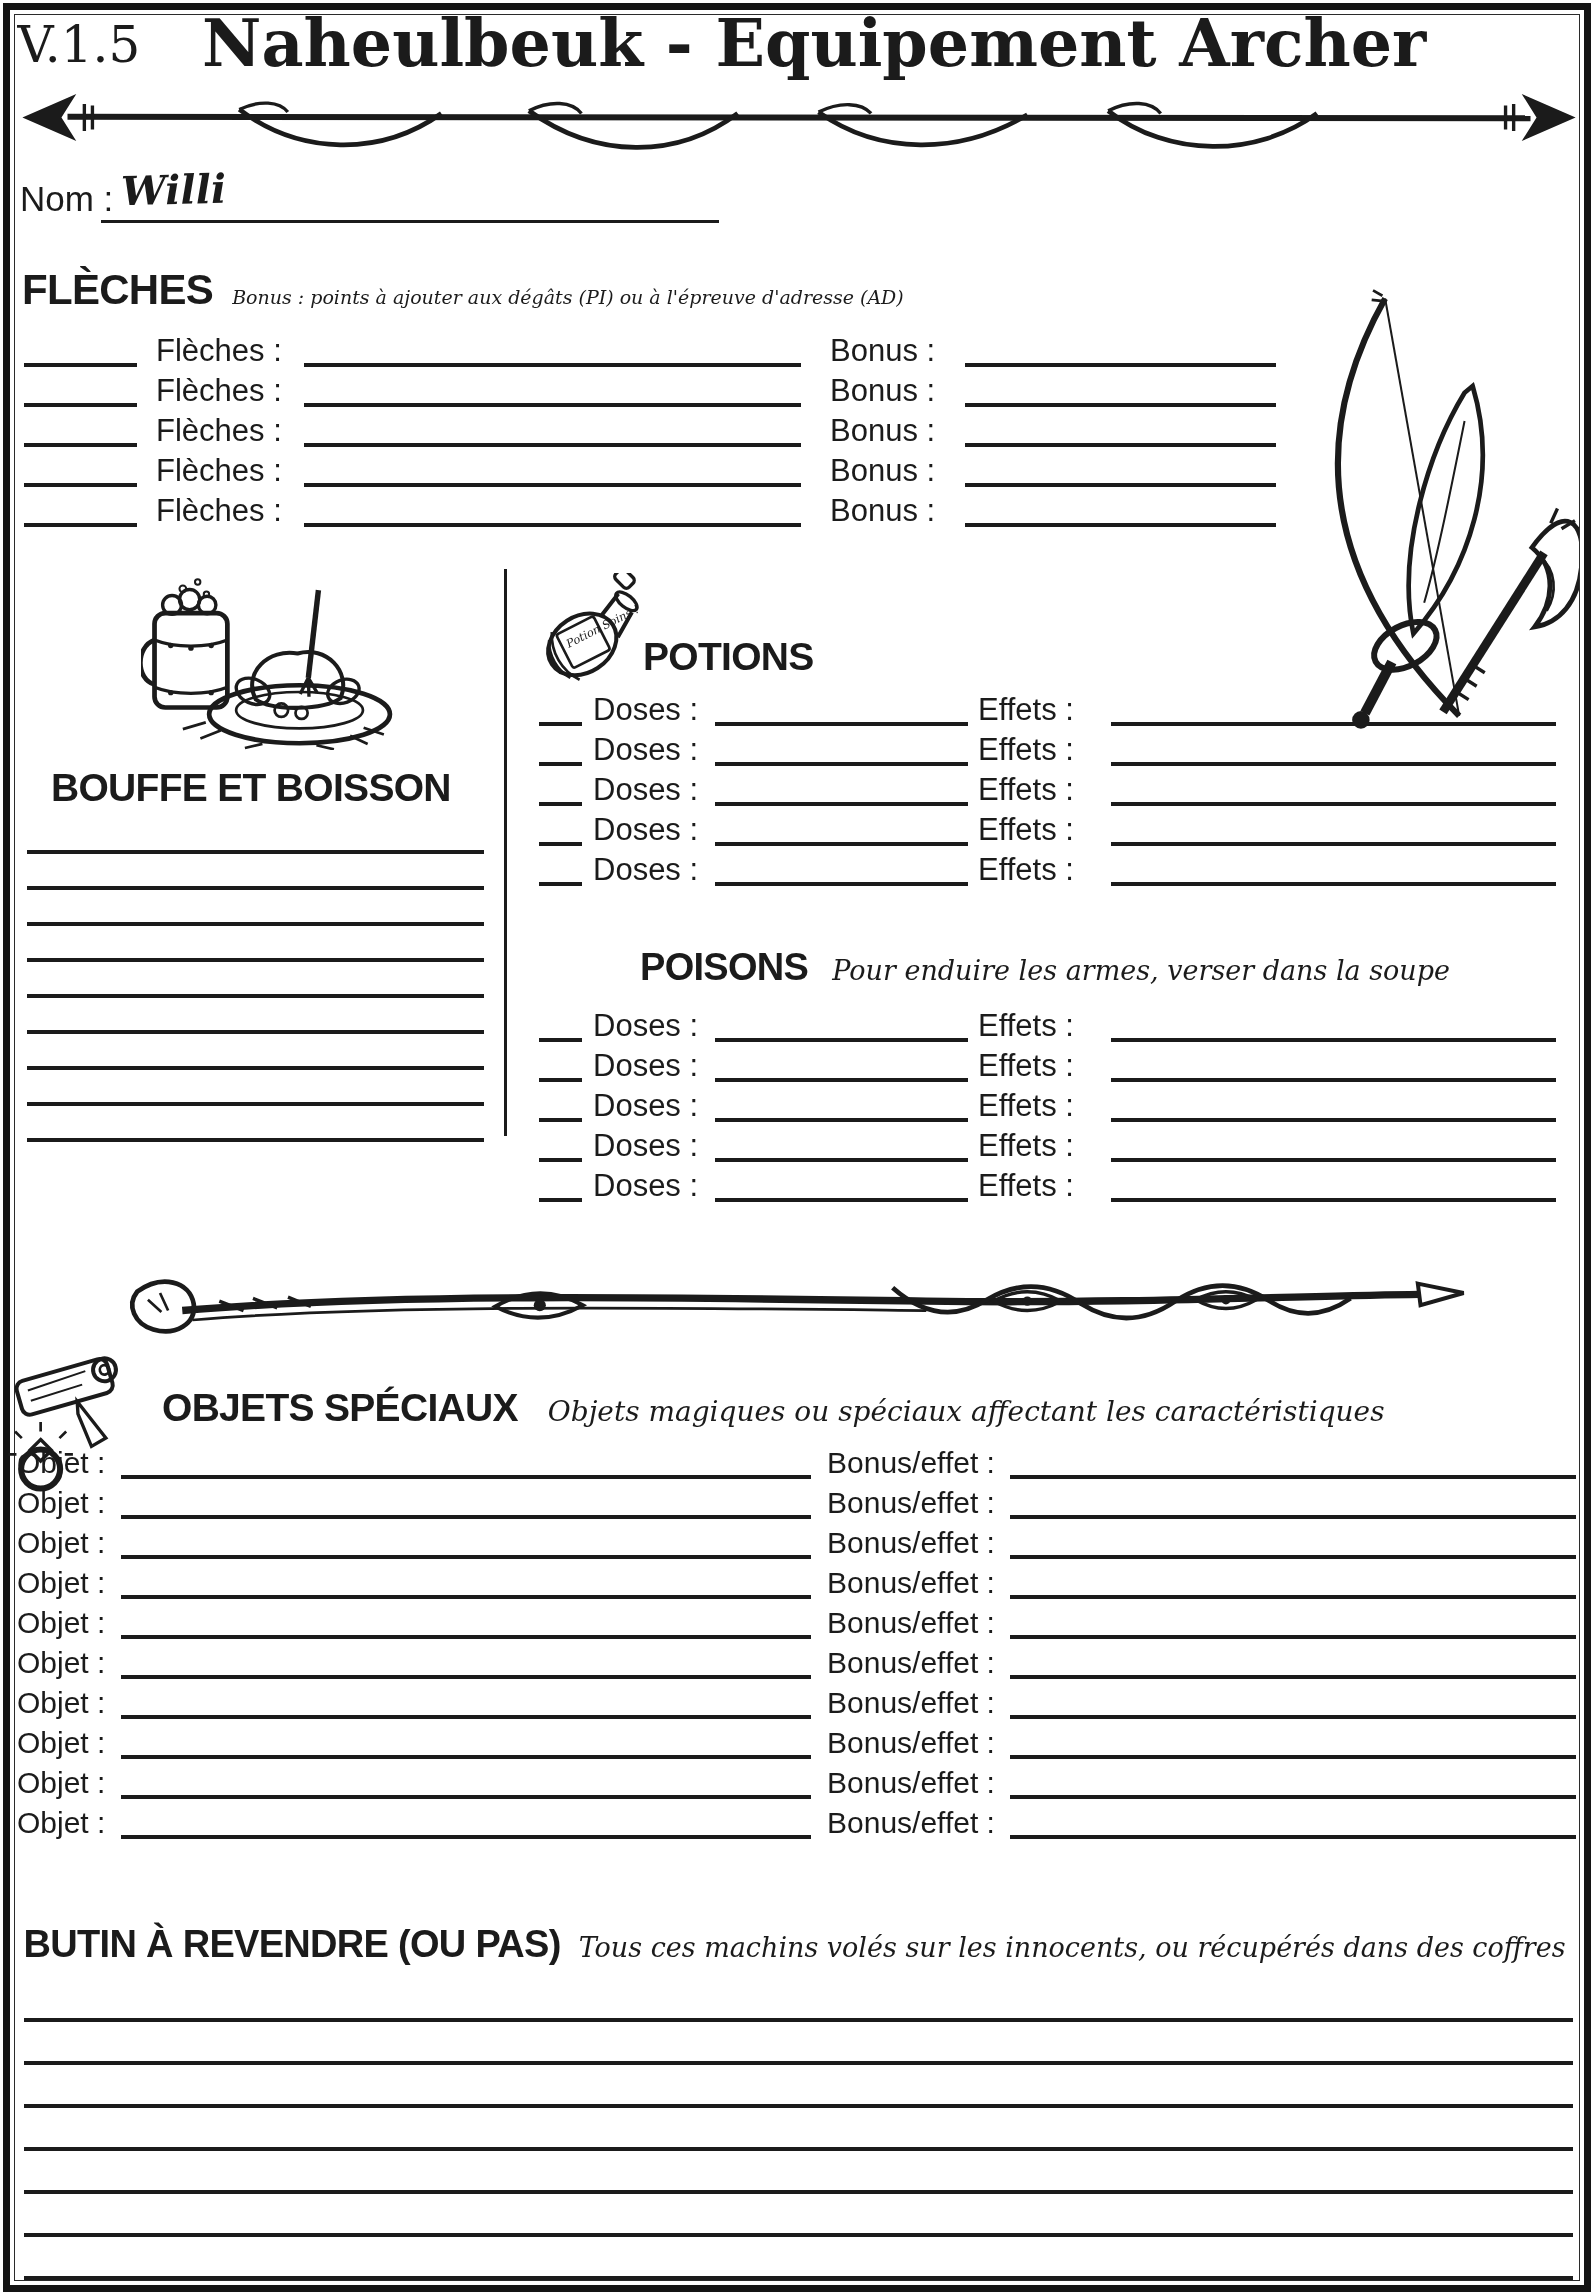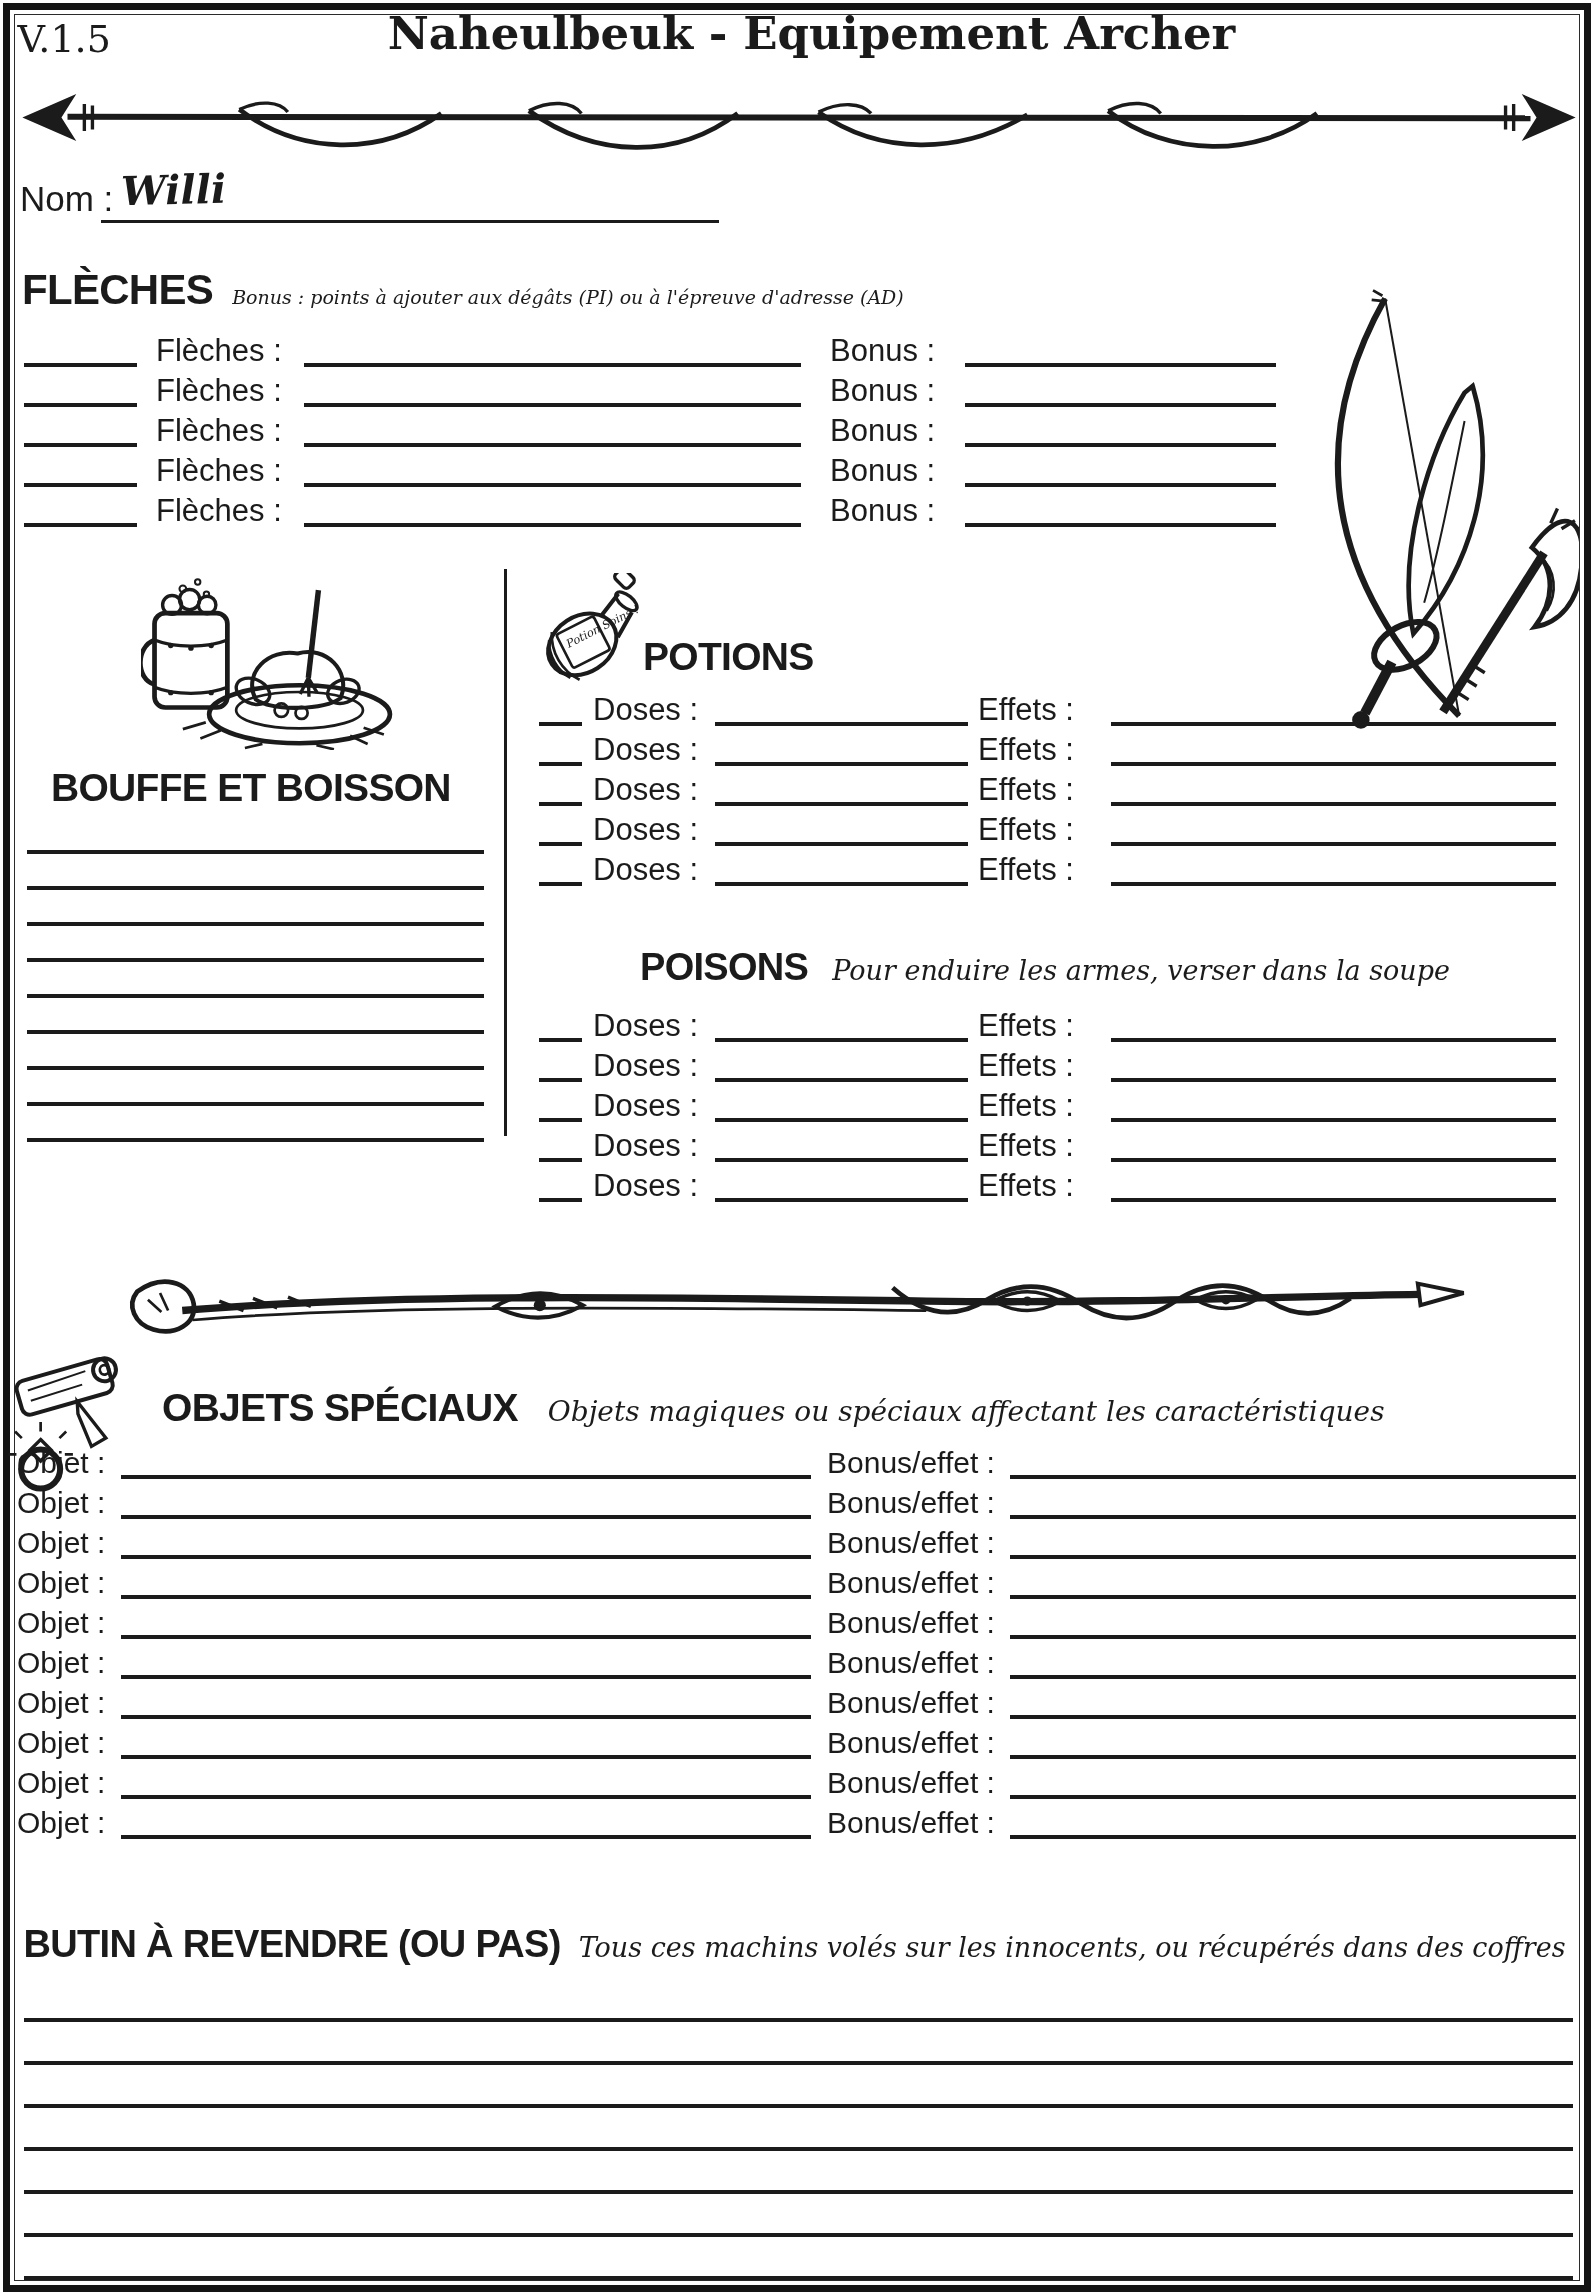--- a/index.html
+++ b/index.html
@@ -1,22 +1,22 @@
 <!DOCTYPE html>
 <html style="font-size:10.8px"><head>
 <meta charset="utf-8">
 <style>
   html,body{margin:0;padding:0;background:#ffffff;}
   .page{position:relative;width:1594px;height:2295px;background:#ffffff;overflow:hidden;
         font-family:"DejaVu Serif",serif;color:#1b1b1b;}
   .frame{position:absolute;inset:2.7px;border:7.4px solid #141414;pointer-events:none;}
   .frame-inner{position:absolute;inset:14px;border:1.3px solid #2b2b2b;pointer-events:none;}
   .abs{position:absolute;}
-  .f-title{font-family:"DejaVu Serif",serif;font-weight:700;font-size:45px;line-height:1;white-space:nowrap;}
-  .f-version{font-family:"DejaVu Serif",serif;font-size:38px;line-height:1;}
+  .f-title{font-family:"DejaVu Serif",serif;font-weight:700;font-size:65px;line-height:1;white-space:nowrap;}
+  .f-version{font-family:"DejaVu Serif",serif;font-size:50px;line-height:1;}
   .f-head{font-family:"Liberation Sans",sans-serif;font-weight:900;letter-spacing:-0.7px;line-height:1;white-space:nowrap;}
   .f-sub{font-family:"DejaVu Serif",serif;font-style:italic;line-height:1;white-space:nowrap;}
   .f-label{font-family:Liberation Sans, sans-serif;line-height:1;white-space:nowrap;}
   .f-hand{font-family:"DejaVu Serif",serif;font-style:italic;font-weight:700;line-height:1;white-space:nowrap;}
   .sec-head{display:flex;align-items:baseline;text-align:right;}
   .hline{height:4px;background:#1b1b1b;}
   .row{position:relative;height:40px;padding-left:22px;}
   .row .ln{position:absolute;bottom:0;height:4px;background:#1b1b1b;}
   .row .lb{position:absolute;bottom:1.3px;font-size:31px;}
   

